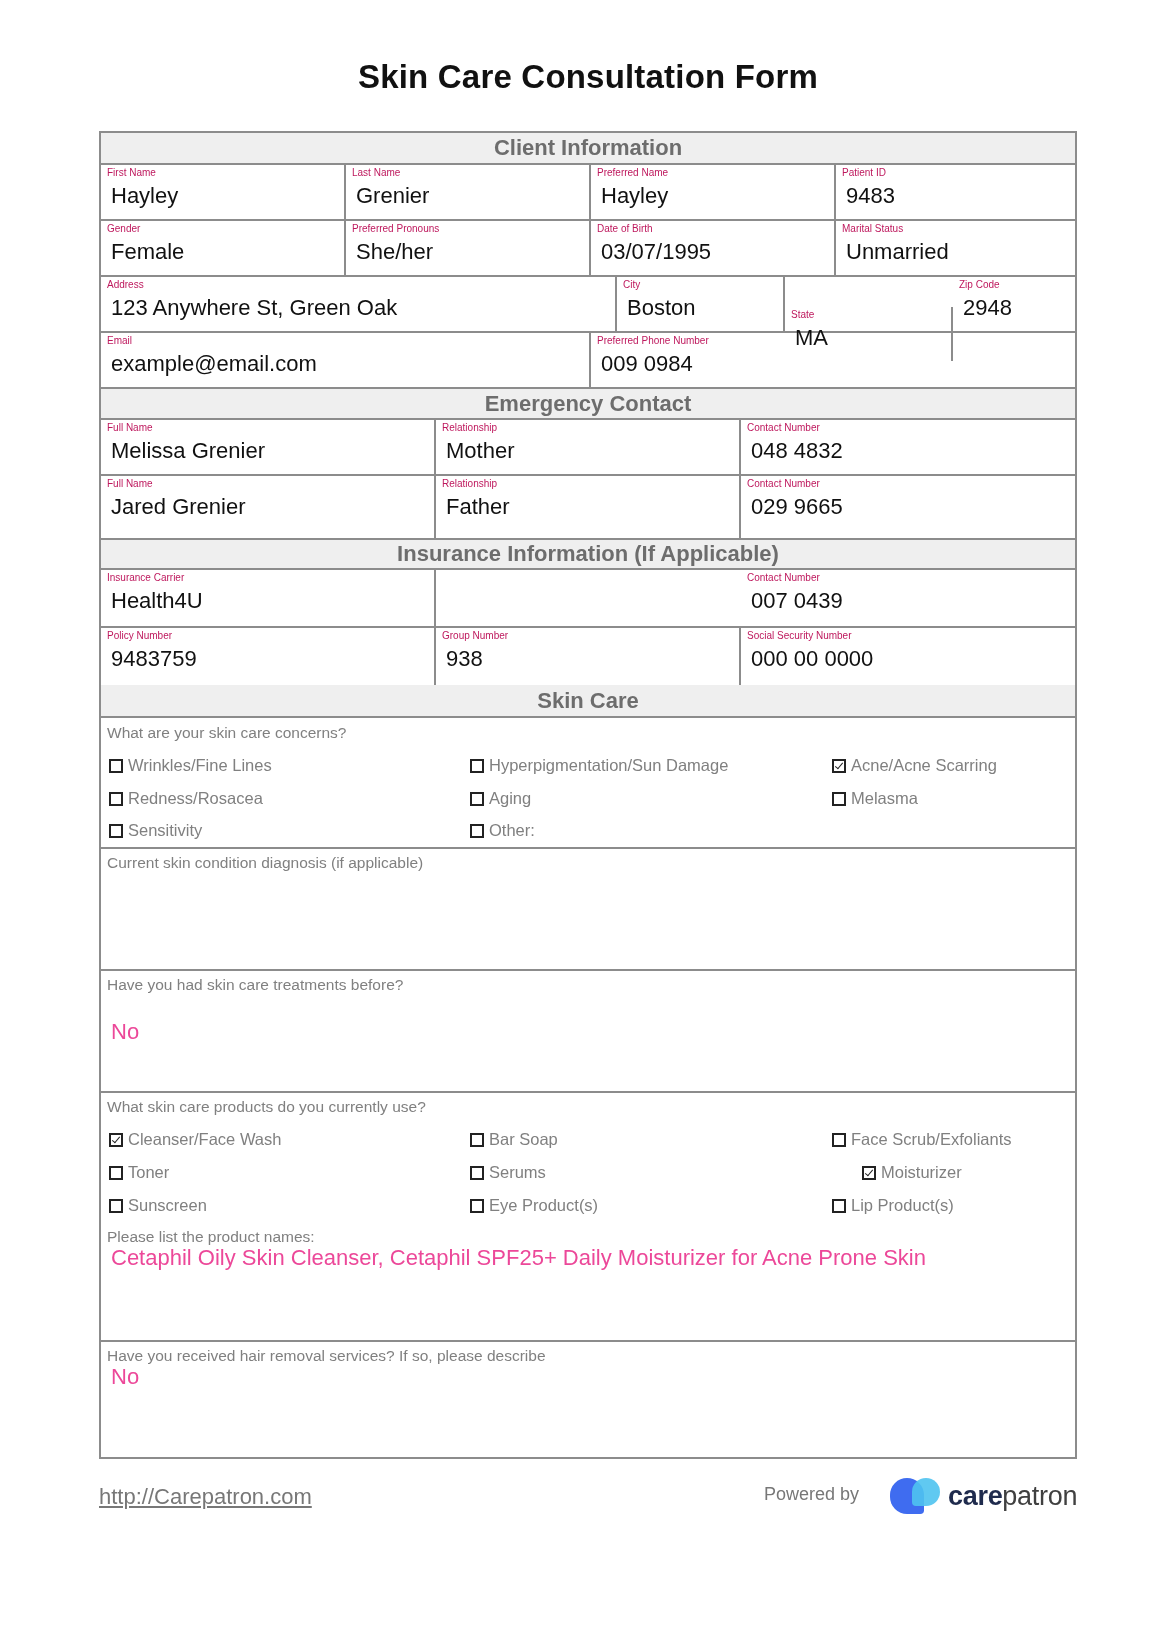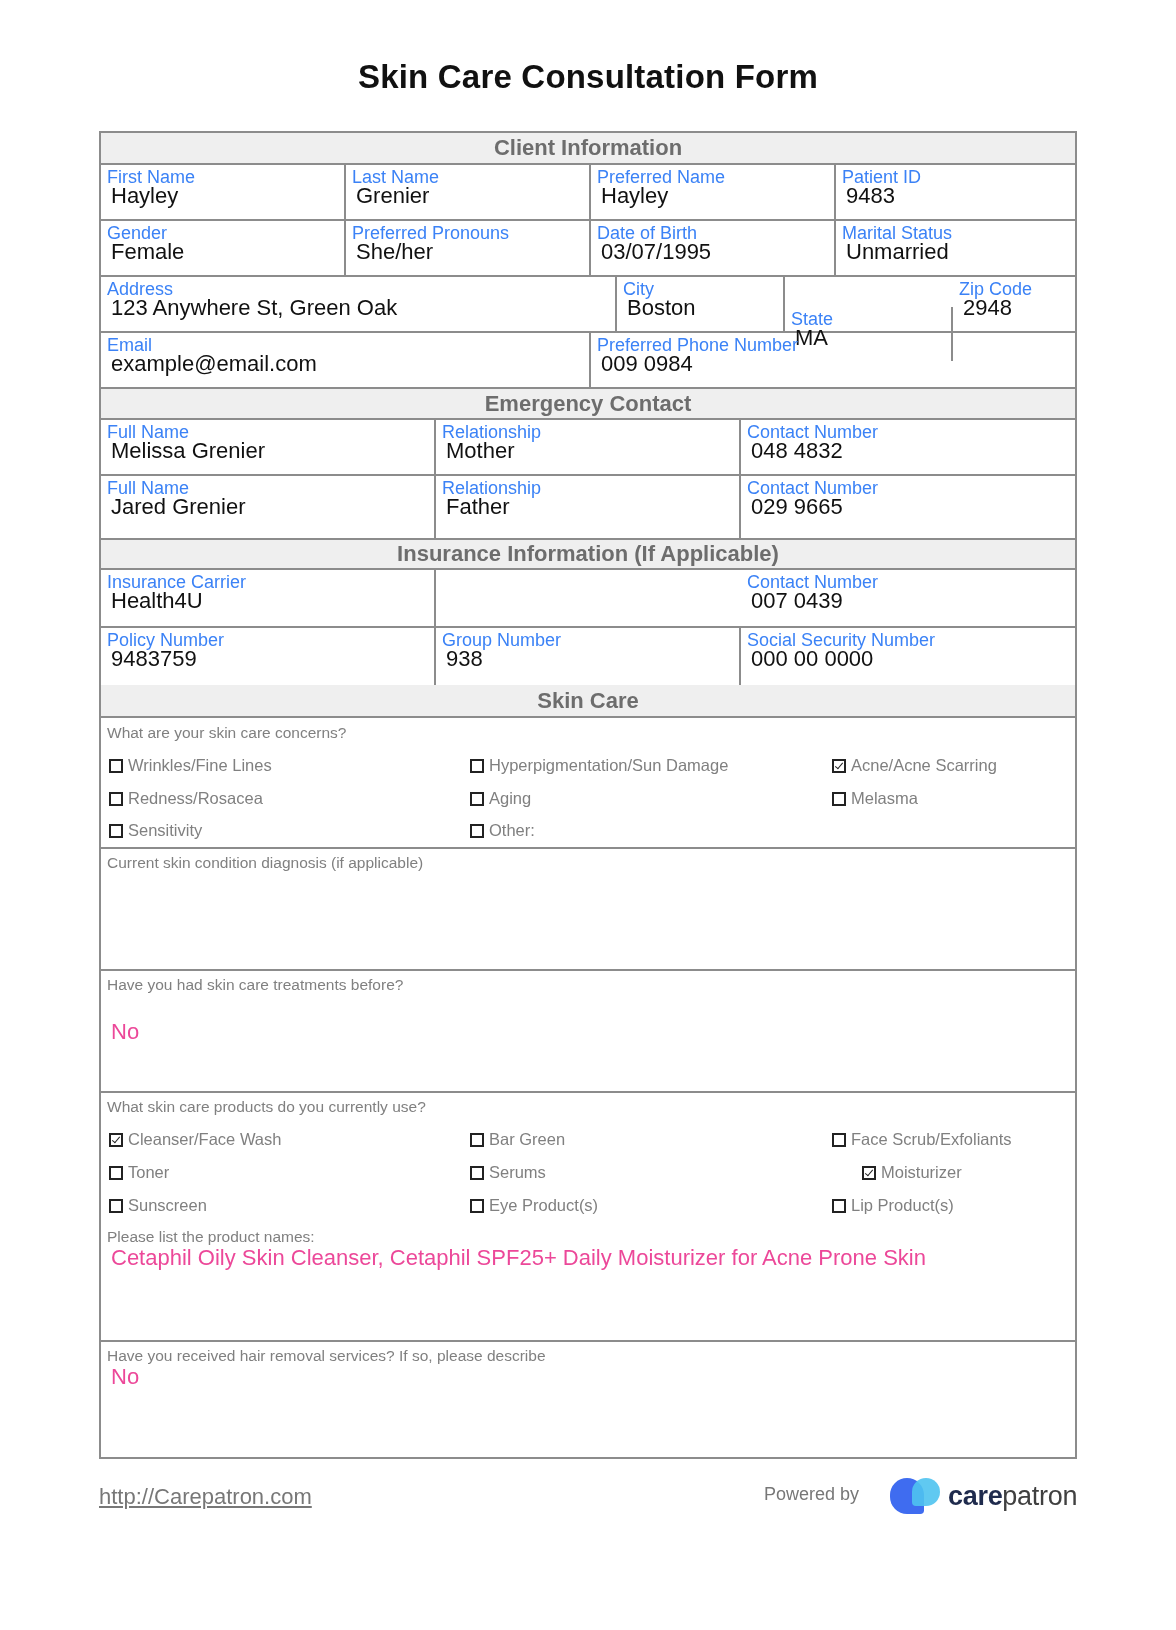--- a/index.html
+++ b/index.html
@@ -3,21 +3,21 @@
 <meta charset="utf-8">
 <style>
   html, body { margin: 0; padding: 0; background: #ffffff; }
   body { width: 1176px; height: 1630px; position: relative; font-family: "Liberation Sans", sans-serif; color: #111; overflow: hidden; }
   .title { position: absolute; top: 58px; left: 0; width: 1176px; text-align: center; font-size: 33px; font-weight: bold; color: #111; letter-spacing: 0.2px; }
   .form { position: absolute; left: 99px; top: 131px; width: 978px; height: 1328px; border: 2px solid #8c8c8c; box-sizing: border-box; }
   .sec-head { position: absolute; left: 0; width: 974px; background: #efefef; border-bottom: 2px solid #8c8c8c; box-sizing: border-box; text-align: center; font-weight: bold; color: #6d6d6d; font-size: 22px; }
   .row { position: absolute; left: 0; width: 974px; border-bottom: 2px solid #8c8c8c; box-sizing: border-box; }
   .cell { position: absolute; top: 0; height: 100%; box-sizing: border-box; border-right: 2px solid #8c8c8c; }
   .cell.last { border-right: none; }
-  .lbl { position: absolute; left: 6px; top: 2px; font-size: 18px; color: #3b82f6; white-space: nowrap; }
+  .lbl { position: absolute; left: 6px; top: 2px; font-size: 10px; color: #be185d; white-space: nowrap; }
   .val { position: absolute; left: 10px; top: 18px; font-size: 22px; color: #111; white-space: nowrap; }
   .block { position: absolute; left: 0; width: 974px; border-bottom: 2px solid #8c8c8c; box-sizing: border-box; }
   .block.last { border-bottom: none; }
   .q { position: absolute; left: 6px; font-size: 15.5px; color: #808080; white-space: nowrap; }
   .ans { position: absolute; left: 10px; font-size: 22px; color: #ec4899; white-space: nowrap; }
   .cb { position: absolute; display: flex; align-items: center; font-size: 16.5px; color: #808080; white-space: nowrap; }
   .box { width: 14px; height: 14px; border: 2px solid #222; box-sizing: border-box; margin-right: 5px; position: relative; background: #fff; }
   .box.checked::after { content: ""; position: absolute; left: 3px; top: 0px; width: 3px; height: 7px; border-right: 1.6px solid #222; border-bottom: 1.6px solid #222; transform: rotate(40deg); }
   .footer-link { position: absolute; left: 99px; top: 1484px; font-size: 22px; color: #777; text-decoration: underline; }
   .powered { position: absolute; left: 764px; top: 1484px; font-size: 18px; color: #777; }
@@ -215,21 +215,21 @@
   </div>
 
   <div class="block" style="top:960px;height:249px;">
     <span class="q" style="top:5px;">What skin care products do you currently use?</span>
     <div class="cb" style="left:8px;top:37px;">
         <span class="box checked"></span>
         <span>Cleanser/Face Wash</span>
       </div>
     <div class="cb" style="left:369px;top:37px;">
         <span class="box"></span>
-        <span>Bar Green</span>
+        <span>Bar Soap</span>
       </div>
     <div class="cb" style="left:731px;top:37px;">
         <span class="box"></span>
         <span>Face Scrub/Exfoliants</span>
       </div>
     <div class="cb" style="left:8px;top:70px;">
         <span class="box"></span>
         <span>Toner</span>
       </div>
     <div class="cb" style="left:369px;top:70px;">

